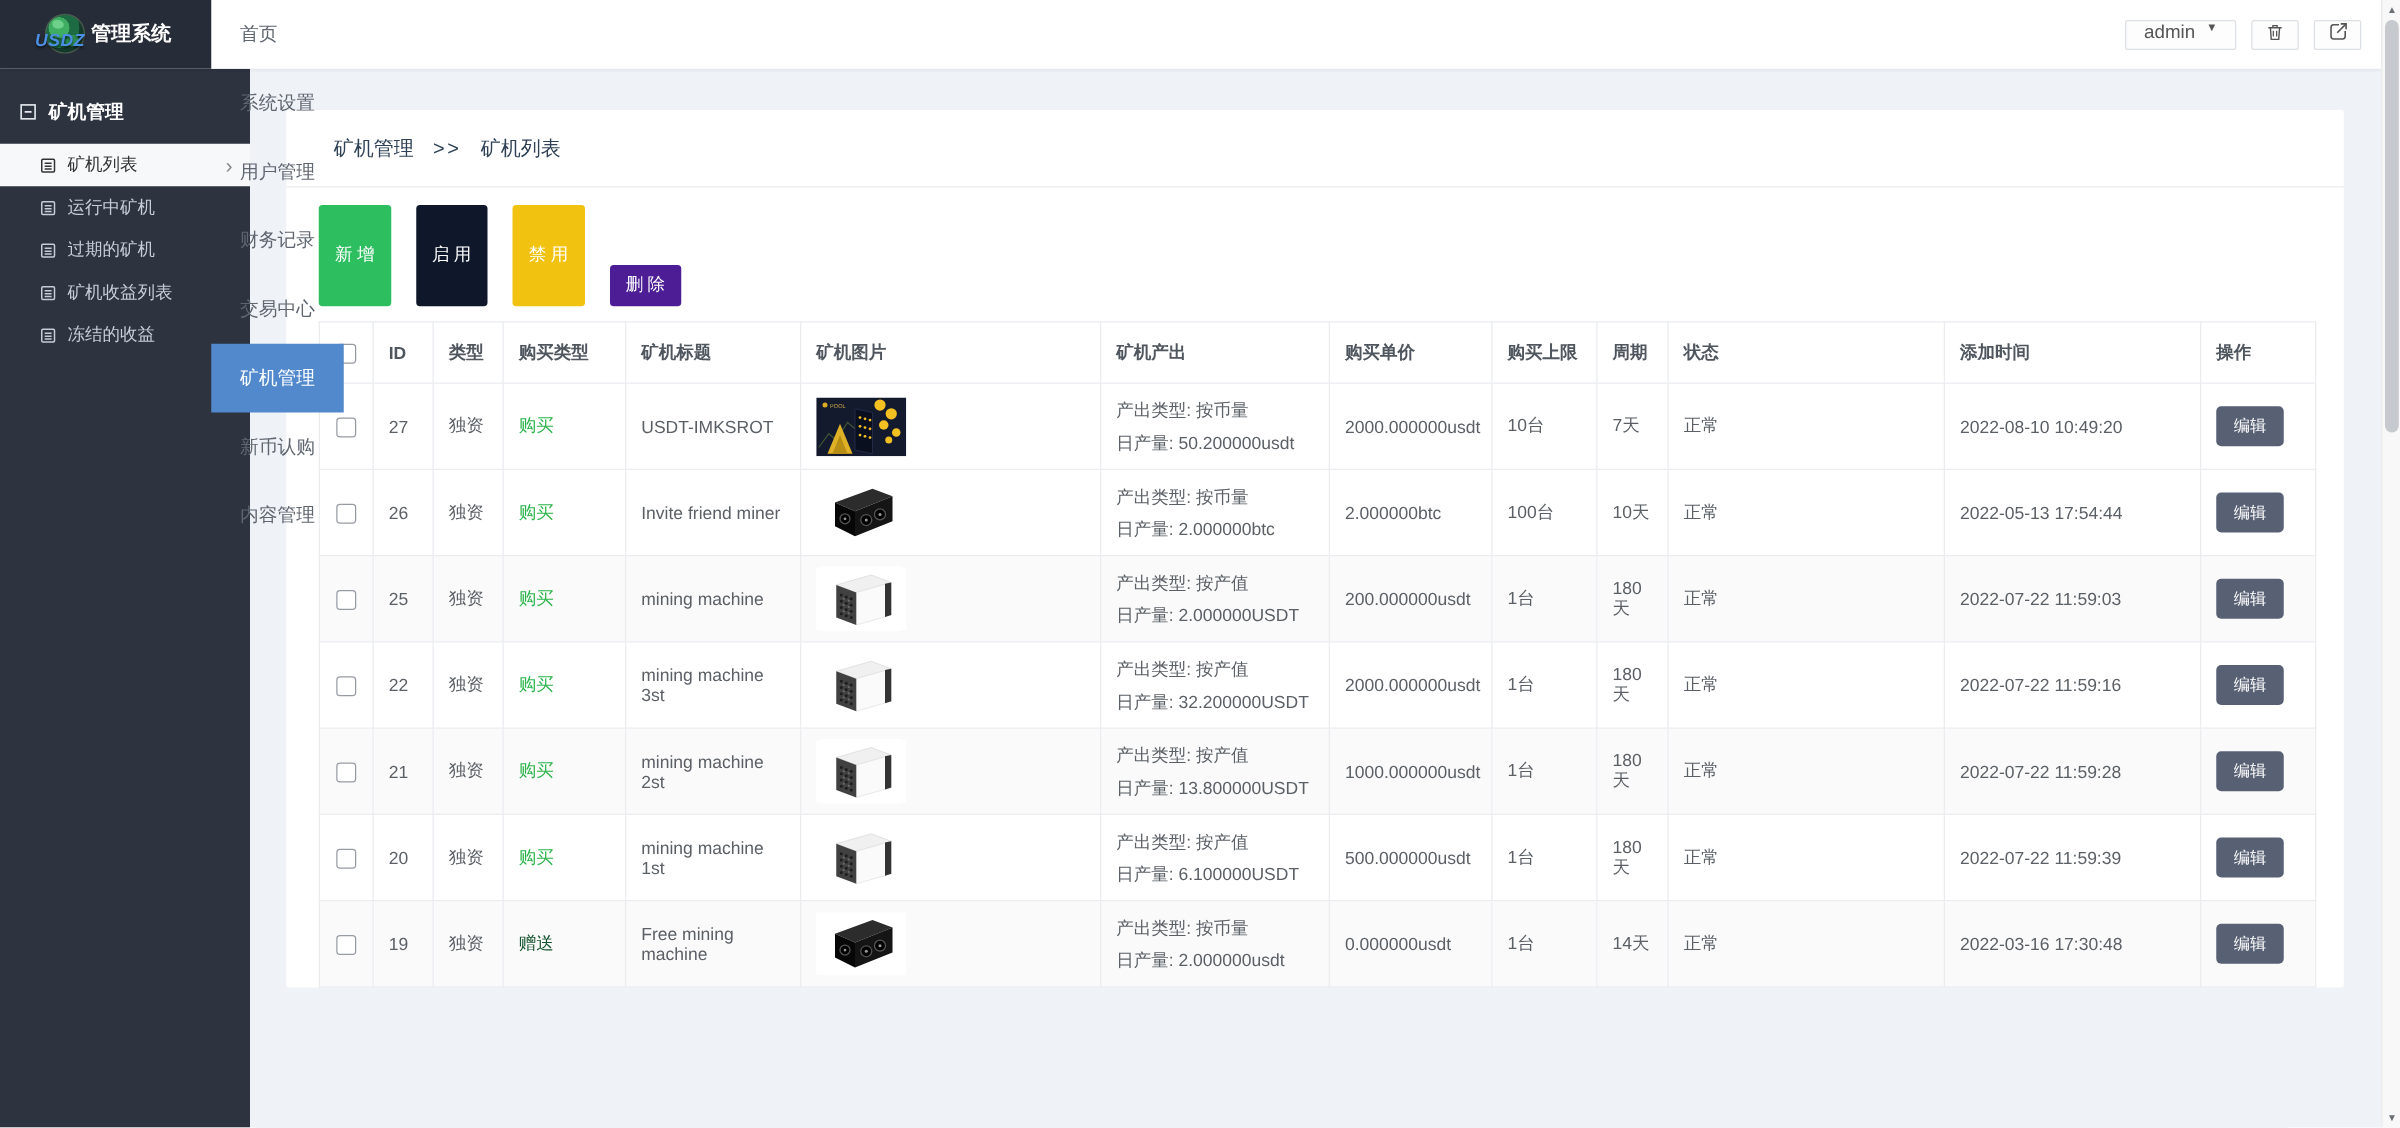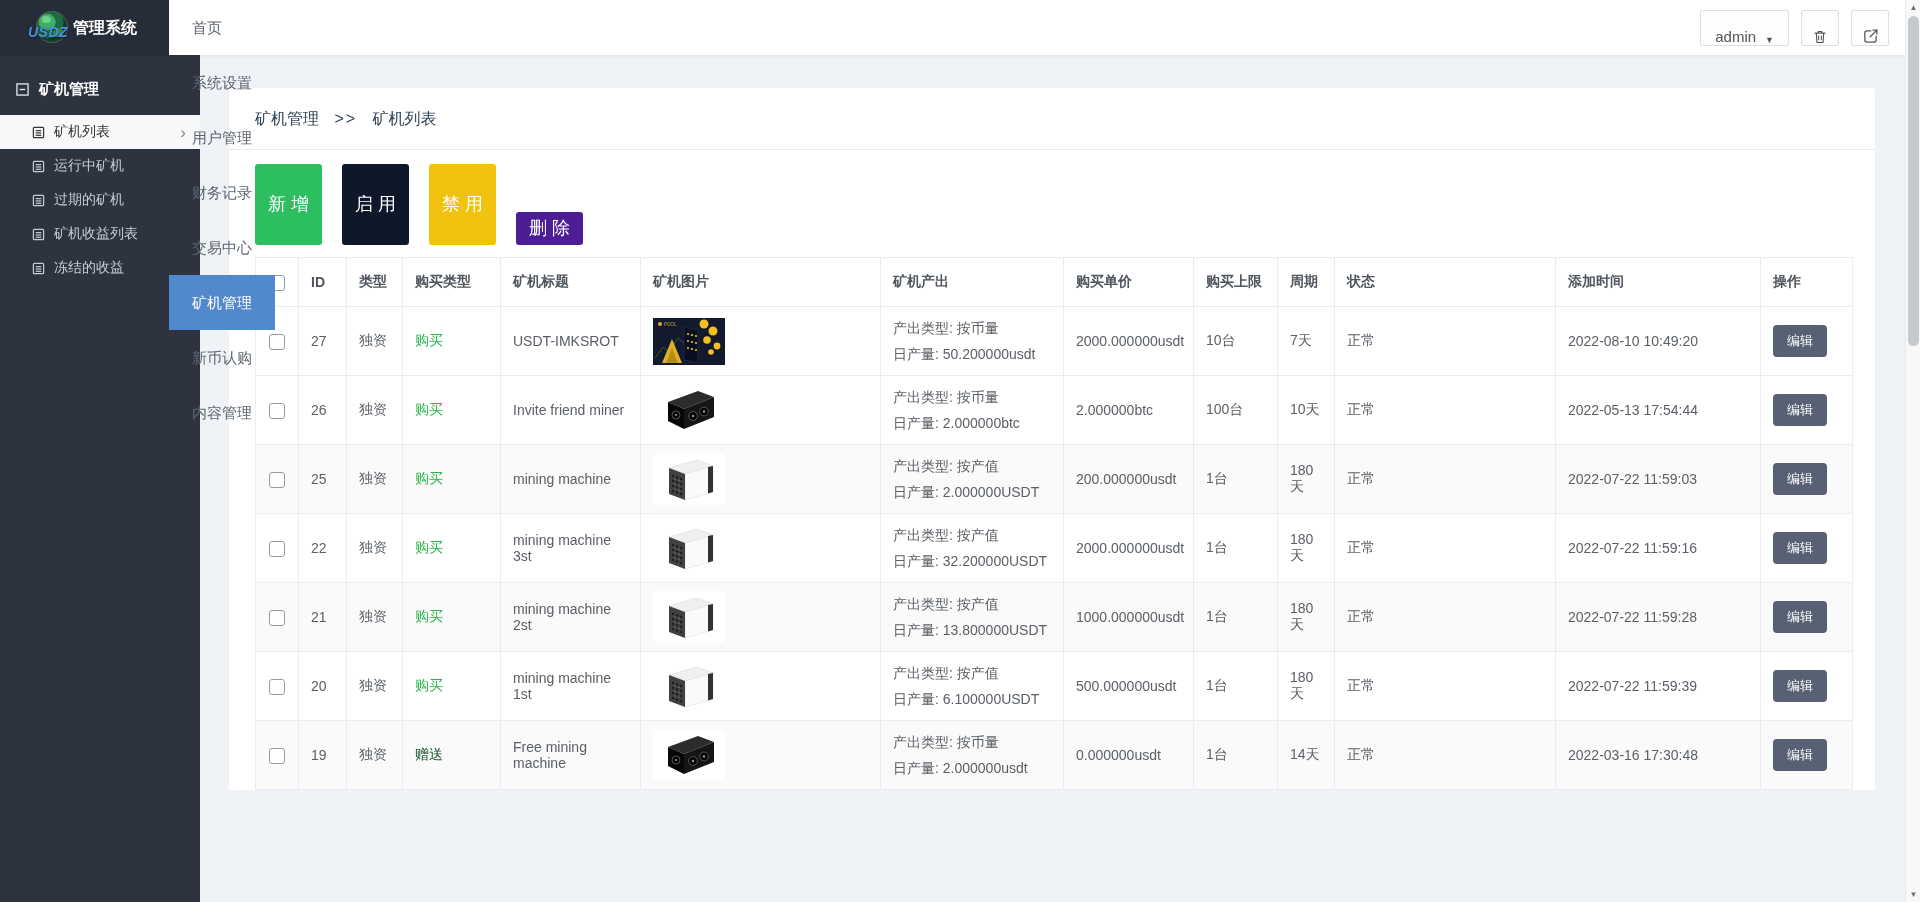--- a/index.html
+++ b/index.html
@@ -24,46 +24,46 @@
            background:#2f8f54; border-radius:60% 40% 50% 50%; }
   .logo-usdz { position:absolute; left:28px; top:24px; font-size:14px; font-weight:800; font-style:italic;
            color:#4a8fe2; text-shadow:0 1px 2px rgba(0,0,0,.6); letter-spacing:.5px; }
   .logo-title { position:absolute; left:73px; top:0; line-height:55px; color:#fff; font-size:16px; font-weight:700; }
 
   .nav { display:flex;flex-direction:column; }
   .nav-tab { padding:0 23px; line-height:55px; font-size:15px; color:#5f6670; cursor:pointer; white-space:nowrap; }
   .nav-tab.active { background:#5189cc; color:#fff; }
 
   .topbar-right { margin-left:auto; display:flex; align-items:center; gap:12px; padding-right:16px; }
-  .tb-btn { height:36px; border:1px solid #dcdfe3; background:#fdfdfd; border-radius:2px;
-            display:flex; align-items:flex-end; justify-content:center; color:#555; cursor:pointer; }
+  .tb-btn { height:24px; border:1px solid #dcdfe3; background:#fdfdfd; border-radius:2px;
+            display:flex; align-items:flex-start; justify-content:center; color:#555; cursor:pointer; }
   .admin-btn { padding:0 14px; font-size:15px; gap:9px; }
   .caret { font-size:9px; color:#555; }
   .icon-btn { width:38px; }
 
   
   .sidebar { position:absolute; top:55px; left:0; bottom:0; width:200px; background:#2d333f; z-index:4; }
   .side-group-title { color:#fff; font-size:15px; font-weight:700; padding:25px 16px 16px;
             display:flex; align-items:center; gap:10px; }
   .side-item { height:34px; display:flex; align-items:center; gap:9px; padding-left:32px;
             color:#c7ccd6; font-size:14px; cursor:pointer; position:relative; }
   .side-item.active { background:#f7f8fa; color:#333; }
   .side-item .chev { display:none; }
   .side-item.active .chev { display:block; position:absolute; right:14px; color:#888; font-size:17px; line-height:1; }
   .mini-icon { display:inline-flex; width:13px; height:13px; }
 
   
   .main { position:absolute; left:200px; top:55px; right:15px; bottom:0; }
   .panel { background:#fff; margin:33px 30px 0 29px; border-radius:2px; }
-  .breadcrumb { padding:21px 26px 19px; font-size:16px; color:#2e4156; border-bottom:1px solid #ececec; }
+  .breadcrumb { padding:21px 38px 19px; font-size:16px; color:#2e4156; border-bottom:1px solid #ececec; }
   .breadcrumb .sep { margin:0 11px; letter-spacing:2px; color:#2e4156; }
 
   .toolbar { padding:14px 26px 12px; display:flex; gap:20px; }
-  .btn { border:none; border-radius:3px; color:#fff; font-size:18px; padding:8px 13px; cursor:pointer;
-         font-family:Liberation Sans, sans-serif; line-height:17px;text-align:right; }
+  .btn { border:none; border-radius:3px; color:#fff; font-size:14px; padding:8px 13px; cursor:pointer;
+         font-family:Liberation Serif, serif; line-height:17px;text-align:right; }
   .btn-add { background:#2dbe60; }
   .btn-enable { background:#0f172a; }
   .btn-disable { background:#f2c211; }
   .btn-delete { background:#4c1d95;margin-top:48px; }
 
   .table-wrap { padding:0 26px; }
   table { width:100%; border-collapse:collapse; table-layout:fixed; }
   col.c0{width:43px} col.c1{width:48px} col.c2{width:56px} col.c3{width:98px} col.c4{width:140px}
   col.c5{width:240px} col.c6{width:183px} col.c7{width:130px} col.c8{width:84px} col.c9{width:57px}
   col.c10{width:221px} col.c11{width:205px} col.c12{width:92px}

